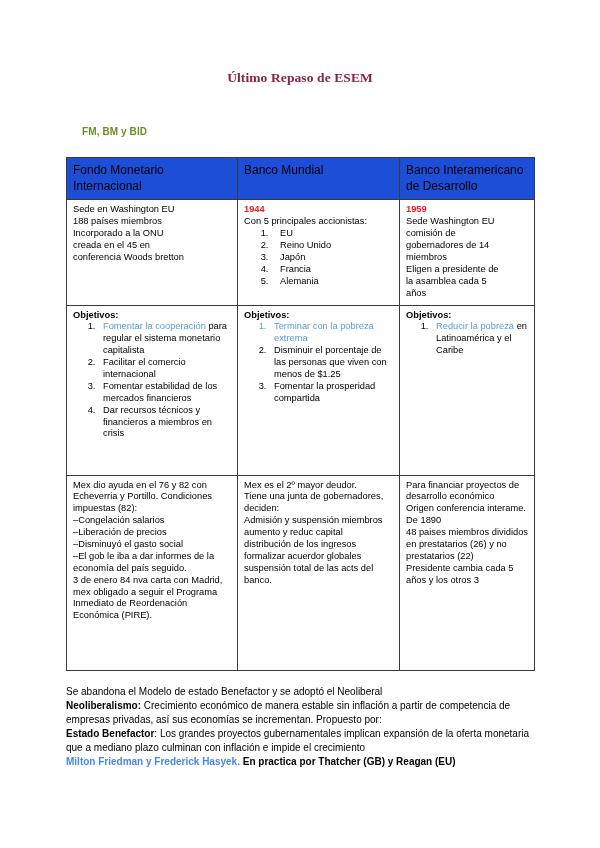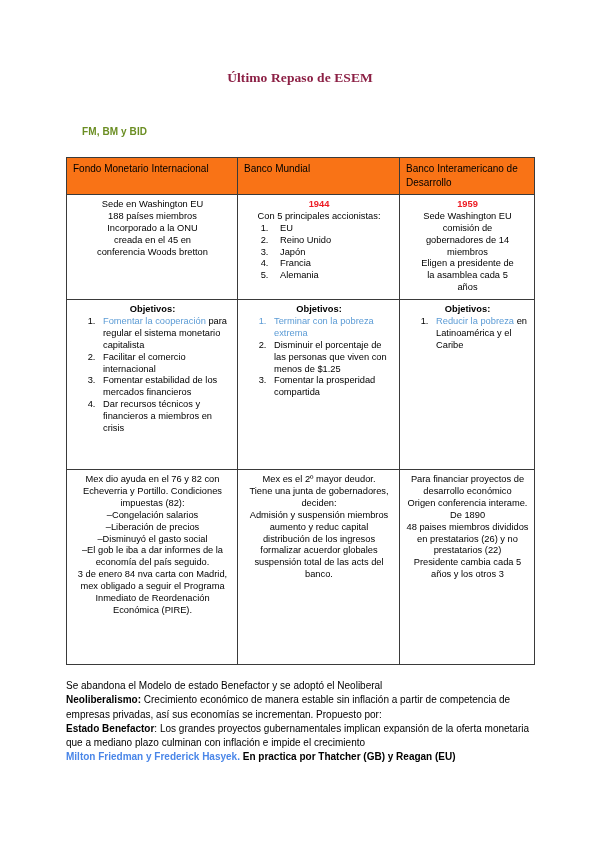--- a/index.html
+++ b/index.html
@@ -59,29 +59,29 @@
     vertical-align: top;
     padding: 4px 5px 5px 6px;
     text-align: left;
     font-weight: normal;
   }
   .col1 { width: 171px; }
   .col2 { width: 162px; }
   .col3 { width: 135px; }
 
   thead th {
-    background: #f97316;
-    font-size: 10px;
+    background: #1d4ed8;
+    font-size: 12px;
     padding-top: 5px;
     padding-bottom: 6px;
     line-height: 1.35;
   }
 
   
-  .p { margin: 0 0 0 0; text-align: center; }
+  .p { margin: 0 0 0 0; }
   .p + .p { margin-top: 0; }
   .pgap { margin-top: 9px; }
   .pgap-sm { margin-top: 7px; }
 
   .red-year {
     color: #ED1C24;
     font-weight: bold;
   }
   .lbl-bold { font-weight: bold; }
   .link {

